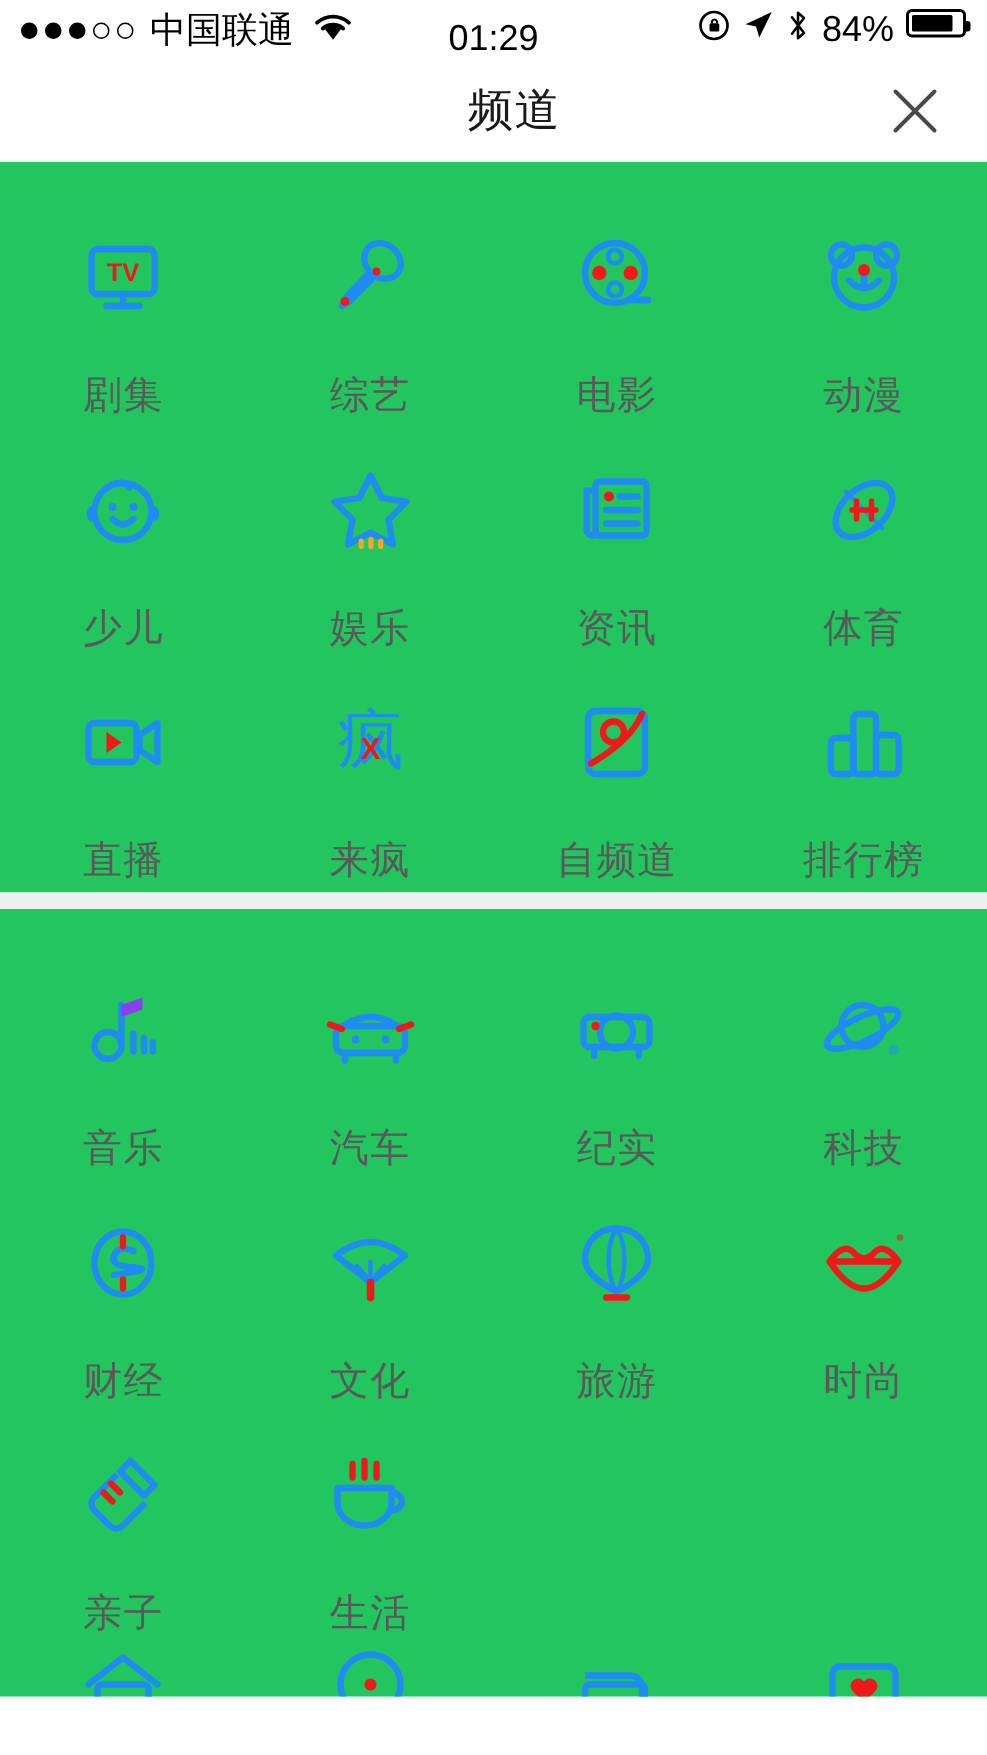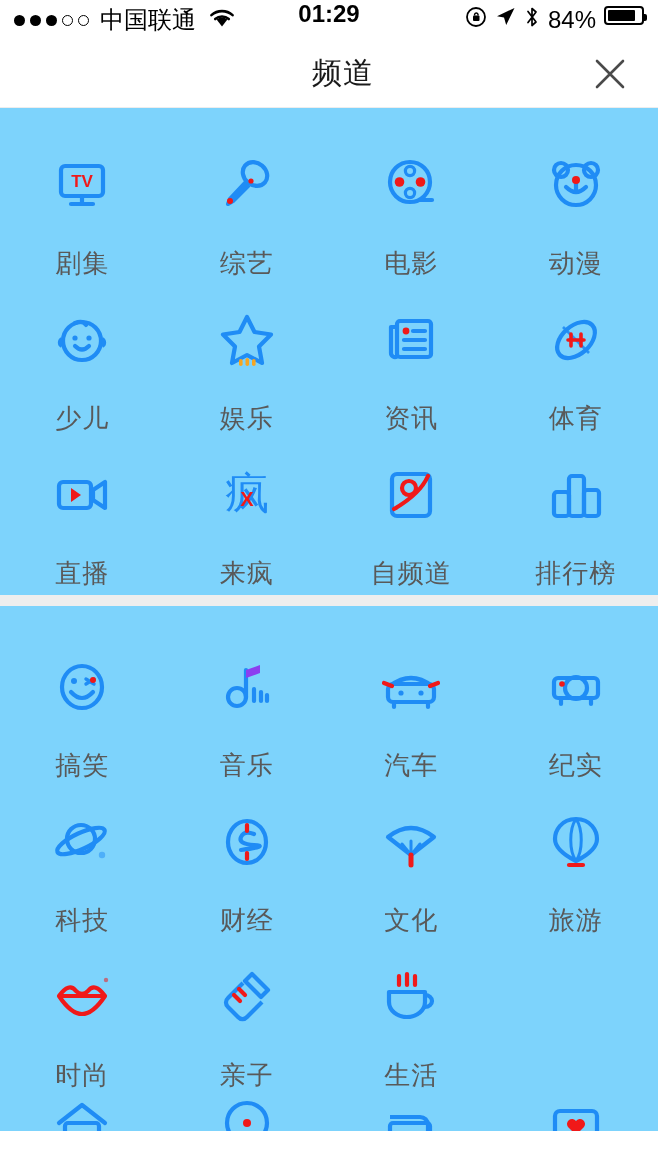--- a/index.html
+++ b/index.html
@@ -20,22 +20,22 @@
     gap:27px;
   }
   .sb-left{ display:flex; align-items:center; gap:7px; }
   .dots{ display:flex; align-items:center; gap:5px; }
   .dot{ width:11px; height:11px; border-radius:50%; background:#000; }
   .dot.hollow{ background:transparent; border:1.8px solid #000; }
   .carrier{ font-size:24px; letter-spacing:0px; margin-left:4px; }
   .wifi-ic{ margin-left:5px; display:block; }
   .sb-center{
     position:absolute; left:0; right:0; top:0; bottom:0;
-    display:flex; align-items:flex-start; justify-content:center;
-    font-size:24px; font-weight:bold; pointer-events:none;
+    display:flex; align-items:flex-end; justify-content:center;
+    font-size:24px; font-weight:normal; pointer-events:none;
   }
   .sb-right{
     margin-left:auto; display:flex; align-items:flex-start; gap:8px;
     position:relative; z-index:2;
   }
   .batt-pct{ font-size:24px; }
   .batt{
     width:40px; height:19px; border:2px solid #000; border-radius:4px;
     position:relative; display:flex; align-items:center; padding:2px;
   }
@@ -54,21 +54,21 @@
     padding-left:28px;
   }
   .header-title{ font-size:30px; color:#1a1a1a; letter-spacing:1px; }
   .close-btn{
     position:absolute; right:26px; top:50%; transform:translateY(-50%);
     width:44px; height:44px; display:flex; align-items:center; justify-content:center;
     cursor:pointer;
   }
 
   
-  .section{ width:100%; padding:0; background:#7dd3fc; }
+  .section{ width:100%; padding:0; background:#22c55e; }
   .divider{ width:100%; height:11px; background:#eeeeee; }
 
   .grid{
     display:grid;
     grid-template-columns:repeat(4,1fr);
   }
   .cell{
     height:155px;
     display:flex; flex-direction:column;
     align-items:center; justify-content:flex-start;
@@ -287,32 +287,20 @@
     </div>
 </div>
 
 <div class="divider"></div>
 
 <div class="section sec2">
   <div class="grid" id="grid-1">
       <div class="cell">
         <div class="icon-wrap">
           <svg width="62" height="62" viewBox="0 0 62 62">
-            <ellipse cx="31" cy="31" rx="20" ry="21" fill="none" stroke="#1f8cf5" stroke-width="4.2"></ellipse>
-            <circle cx="23" cy="25" r="3" fill="#1f8cf5"></circle>
-            <path d="M35 23 L43 28 M35 28 L43 23" stroke="#1f8cf5" stroke-width="3.4" stroke-linecap="round"></path>
-            <circle cx="42" cy="24" r="3" fill="#f01919"></circle>
-            <path d="M20 36 q11 12 22 0" fill="none" stroke="#1f8cf5" stroke-width="4.2" stroke-linecap="round"></path>
-          </svg>
-        </div>
-        <div class="cell-label">搞笑</div>
-      </div>
-      <div class="cell">
-        <div class="icon-wrap">
-          <svg width="62" height="62" viewBox="0 0 62 62">
             <circle cx="21" cy="41" r="9" fill="none" stroke="#1f8cf5" stroke-width="4.2"></circle>
             <path d="M30 41 V14" stroke="#1f8cf5" stroke-width="4.2" stroke-linecap="round"></path>
             <path d="M30 14 L44 9 L44 17 L30 22 Z" fill="#8c3ff0"></path>
             <path d="M38 33 V45 M45 36 V45 M51 39 V45" stroke="#1f8cf5" stroke-width="4.2" stroke-linecap="round"></path>
           </svg>
         </div>
         <div class="cell-label">音乐</div>
       </div>
       <div class="cell">
         <div class="icon-wrap">

